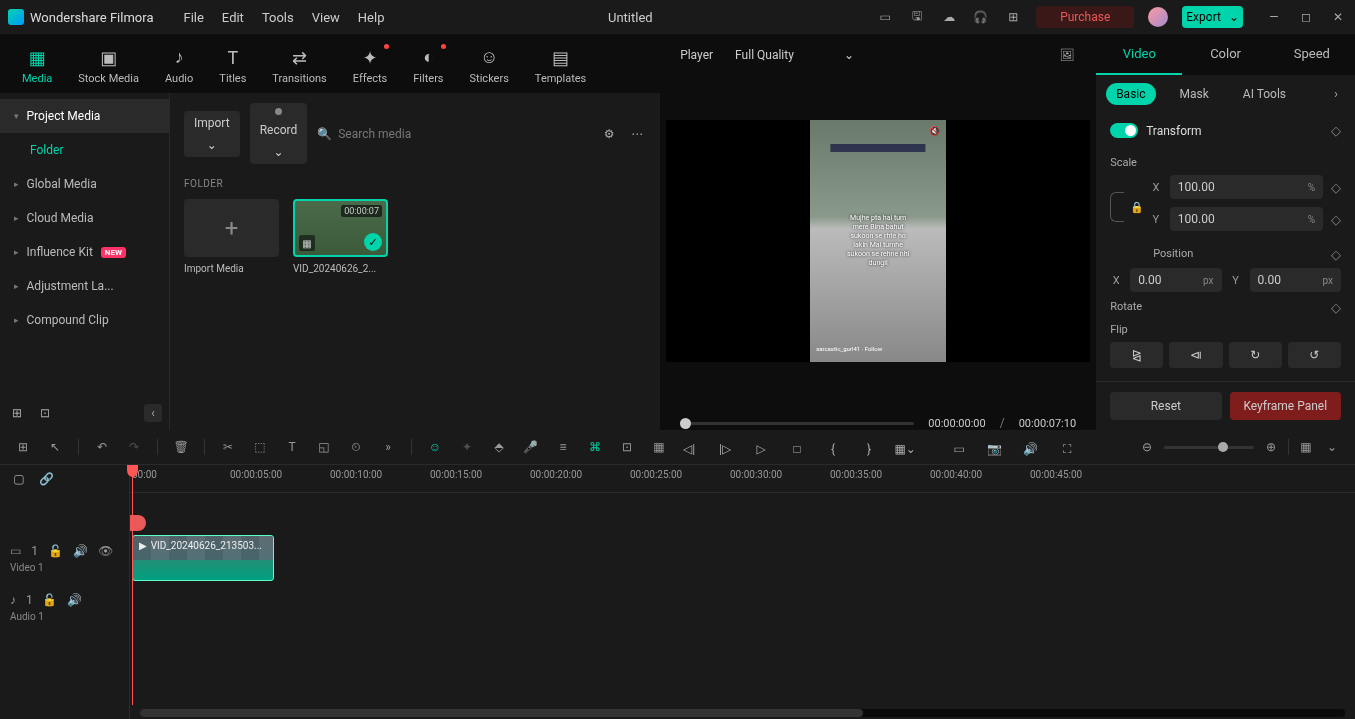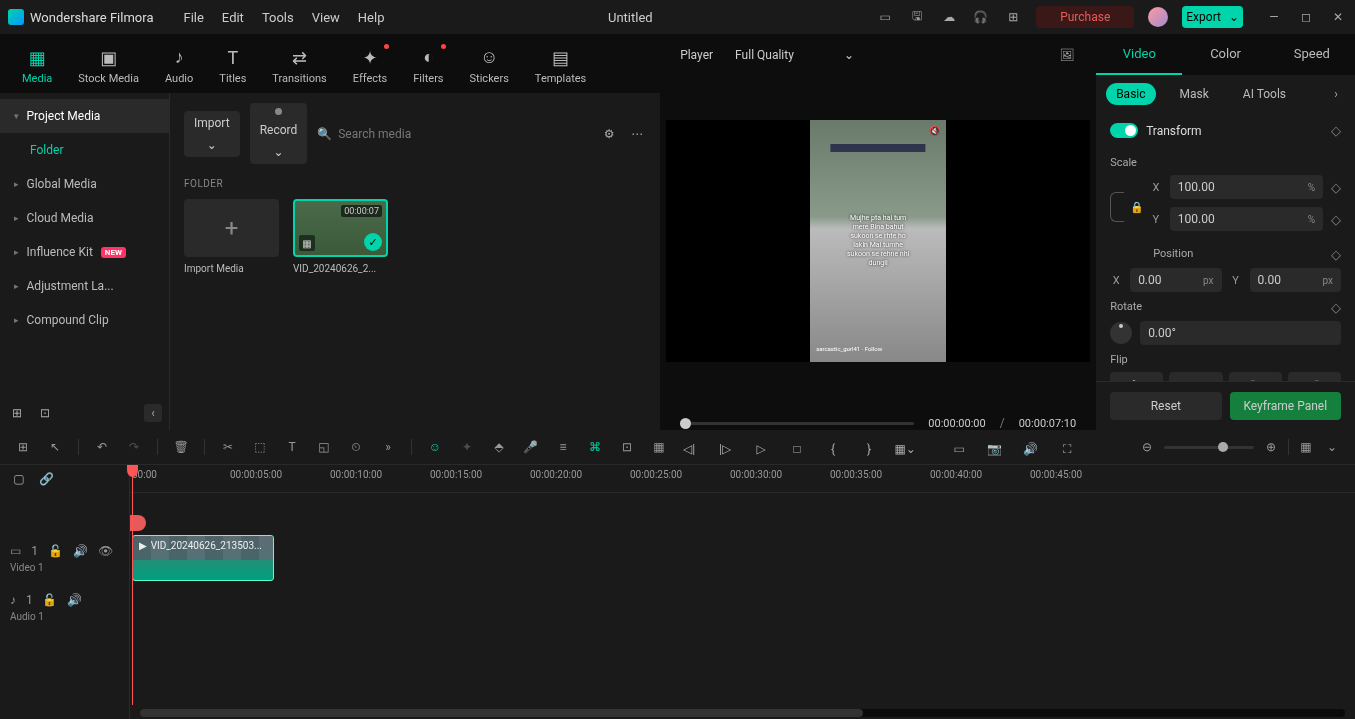--- a/index.html
+++ b/index.html
@@ -90,21 +90,21 @@
 .num-input { flex: 1; background: #2a2a2a; border-radius: 4px; padding: 5px 8px; display: flex; align-items: center; justify-content: space-between; }
 .num-input .unit { color: #888; font-size: 10px; }
 .lock-icon { color: #888; font-size: 11px; }
 .link-curve { width: 14px; height: 30px; border-left: 1px solid #555; border-top: 1px solid #555; border-bottom: 1px solid #555; border-radius: 6px 0 0 6px; }
 .rotate-knob { width: 22px; height: 22px; background: #333; border-radius: 50%; position: relative; }
 .rotate-knob::after { content:''; position:absolute; top:2px; left:9px; width:4px; height:4px; background:#ccc; border-radius:50%; }
 .flip-btns { display: flex; gap: 6px; }
 .flip-btn { flex: 1; background: #2a2a2a; padding: 6px 0; border-radius: 4px; text-align: center; cursor: pointer; }
 .prop-footer { display: flex; gap: 8px; padding: 10px 14px; border-top: 1px solid #2a2a2a; }
 .foot-btn { flex: 1; background: #2a2a2a; padding: 7px 0; text-align: center; border-radius: 4px; cursor: pointer; font-size: 12px; }
-.foot-btn.primary { background: #15803d; }
+.foot-btn.primary { background: #7f1d1d; }
 
 .timeline { height: 289px; background: #1a1a1a; display: flex; flex-direction: column; }
 .tl-toolbar { display: flex; align-items: center; padding: 8px 14px; gap: 14px; border-bottom: 1px solid #2a2a2a; }
 .tl-sep { width: 1px; height: 16px; background: #333; }
 .tl-toolbar .icon-btn { color: #999; }
 .tl-toolbar .green { color: #00d4aa; }
 .tl-zoom { display: flex; align-items: center; gap: 8px; margin-left: auto; }
 .zoom-track { width: 90px; height: 3px; background: #333; position: relative; border-radius: 2px; }
 .zoom-handle { position: absolute; left: 60%; top: -4px; width: 10px; height: 10px; background: #aaa; border-radius: 50%; }
 .tl-body { flex: 1; display: flex; position: relative; overflow: hidden; }
@@ -381,26 +381,20 @@
         <span class="axis-label">Y</span>
           <div class="num-input">
             <span>0.00</span>
             <span class="unit">px</span>
           </div>
       </div>
       <div class="prop-label" style="display:flex; justify-content:space-between;">
           <span>Rotate</span>
           <span class="keyframe-diamond">◇</span>
         </div>
-      <div class="prop-row">
-        <div class="rotate-knob"></div>
-        <div class="num-input">
-            <span>0.00°</span>
-          </div>
-      </div>
       <div class="prop-label">Flip</div>
       <div class="flip-btns">
         <div class="flip-btn">⧎</div>
         <div class="flip-btn">⧏</div>
         <div class="flip-btn">↻</div>
         <div class="flip-btn">↺</div>
       </div>
 
     </div>
     <div class="prop-footer">

